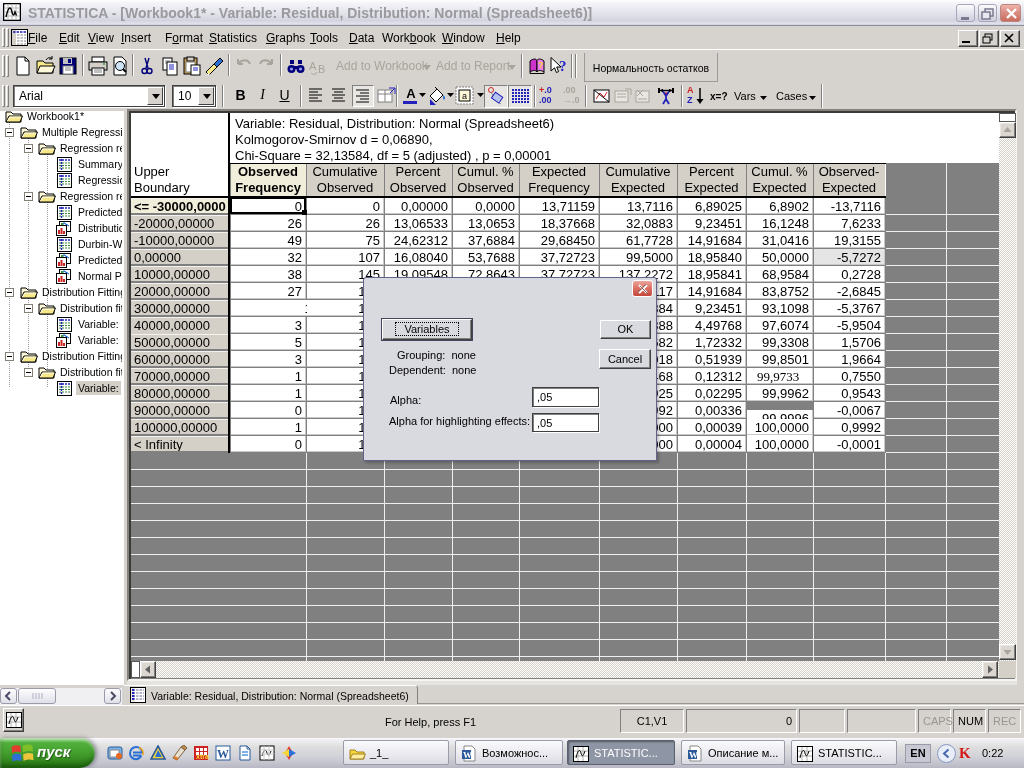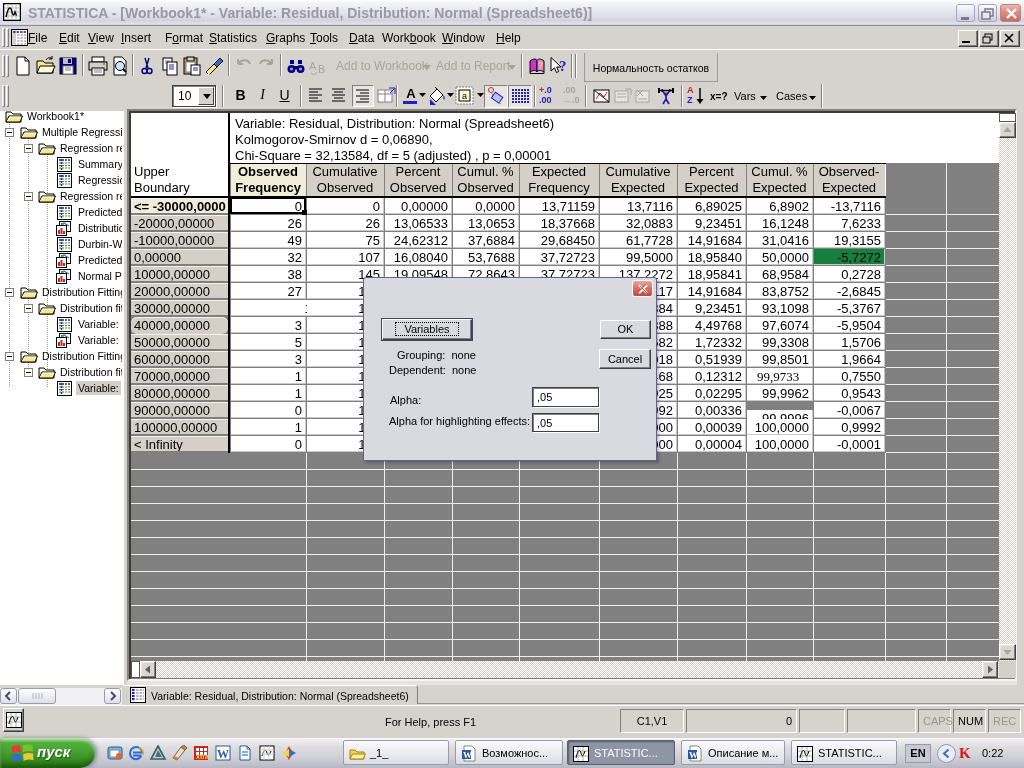--- a/index.html
+++ b/index.html
@@ -247,20 +247,24 @@
       </svg>
 <div style="position:absolute;left:571px;top:4px;width:2px;height:24px;border-left:1px solid #808080;border-right:1px solid #fff;"></div>
 <div style="position:absolute;left:575px;top:4px;width:2px;height:24px;border-left:1px solid #808080;border-right:1px solid #fff;"></div>
     </div>
 </div>
 <div class="abs" id="normtab">Нормальность остатков</div>
 
 <div class="abs" id="tb2">
   <div class="grip" style="left:2px;top:3px;height:22px;"></div>
   <div class="grip" style="left:6px;top:3px;height:22px;"></div>
+  <div class="combo" style="left:13px;top:3px;width:152px;height:22px;">
+      <span style="position:absolute;left:5px;top:3px;">Arial</span>
+      <span class="cbarrow"></span>
+    </div>
   <div class="combo" style="left:172px;top:3px;width:44px;height:22px;">
       <span style="position:absolute;left:5px;top:3px;text-align:right;">10</span>
       <span class="cbarrow"></span>
     </div>
   <div id="t2icons">
       <div style="position:absolute;left:222px;top:3px;width:2px;height:22px;border-left:1px solid #808080;border-right:1px solid #fff;"></div>
 <div style="position:absolute;left:230px;top:3px;width:21px;height:22px;font-size:14px;font-weight:bold;text-align:center;padding-top:2px;">B</div>
 <div style="position:absolute;left:252px;top:3px;width:21px;height:22px;font-size:14px;font-style:italic;font-family:'Liberation Serif';text-align:center;padding-top:2px;">I</div>
 <div style="position:absolute;left:274px;top:3px;width:21px;height:22px;font-size:14px;text-decoration:underline;text-align:center;padding-top:2px;">U</div>
 <div style="position:absolute;left:300px;top:3px;width:2px;height:22px;border-left:1px solid #808080;border-right:1px solid #fff;"></div>
@@ -643,21 +647,21 @@
 <div style="position:absolute;left:229px;top:163px;width:770px;height:1px;background:#000;"></div>
 <div style="position:absolute;left:131px;top:196px;width:868px;height:2px;background:#000;"></div>
 <div style="position:absolute;left:228px;top:113px;width:2px;height:548px;background:#000;"></div>
 <div style="position:absolute;left:131px;top:198px;width:97px;height:16px;background:#f0edda;border-bottom:1px solid #808080;box-shadow:inset 0 1px 0 #f4f2ee;font-size:13px;font-weight:bold;padding:1px 0 0 3px;white-space:nowrap;overflow:hidden;">&lt;= -30000,0000</div>
 <div style="position:absolute;left:131px;top:215px;width:97px;height:16px;background:#d4d0c8;border-bottom:1px solid #808080;box-shadow:inset 0 1px 0 #f4f2ee;font-size:13px;font-weight:normal;padding:1px 0 0 3px;white-space:nowrap;overflow:hidden;">-20000,00000</div>
 <div style="position:absolute;left:131px;top:232px;width:97px;height:16px;background:#d4d0c8;border-bottom:1px solid #808080;box-shadow:inset 0 1px 0 #f4f2ee;font-size:13px;font-weight:normal;padding:1px 0 0 3px;white-space:nowrap;overflow:hidden;">-10000,00000</div>
 <div style="position:absolute;left:131px;top:249px;width:97px;height:16px;background:#d4d0c8;border-bottom:1px solid #808080;box-shadow:inset 0 1px 0 #f4f2ee;font-size:13px;font-weight:normal;padding:1px 0 0 3px;white-space:nowrap;overflow:hidden;">0,00000</div>
 <div style="position:absolute;left:131px;top:266px;width:97px;height:16px;background:#d4d0c8;border-bottom:1px solid #808080;box-shadow:inset 0 1px 0 #f4f2ee;font-size:13px;font-weight:normal;padding:1px 0 0 3px;white-space:nowrap;overflow:hidden;">10000,00000</div>
 <div style="position:absolute;left:131px;top:283px;width:97px;height:16px;background:#d4d0c8;border-bottom:1px solid #808080;box-shadow:inset 0 1px 0 #f4f2ee;font-size:13px;font-weight:normal;padding:1px 0 0 3px;white-space:nowrap;overflow:hidden;">20000,00000</div>
 <div style="position:absolute;left:131px;top:300px;width:97px;height:16px;background:#d4d0c8;border-bottom:1px solid #808080;box-shadow:inset 0 1px 0 #f4f2ee;font-size:13px;font-weight:normal;padding:1px 0 0 3px;white-space:nowrap;overflow:hidden;">30000,00000</div>
-<div style="position:absolute;left:131px;top:317px;width:97px;height:16px;background:#d4d0c8;border-bottom:1px solid #808080;box-shadow:inset 0 1px 0 #f4f2ee;font-size:13px;font-weight:normal;padding:1px 0 16px 3px;white-space:nowrap;overflow:hidden;border-radius:6px;">40000,00000</div>
+<div style="position:absolute;left:131px;top:317px;width:97px;height:16px;background:#d4d0c8;border-bottom:1px solid #808080;box-shadow:inset 0 1px 0 #f4f2ee;font-size:13px;font-weight:normal;padding:1px 0 16px 3px;white-space:nowrap;overflow:hidden;">40000,00000</div>
 <div style="position:absolute;left:131px;top:334px;width:97px;height:16px;background:#d4d0c8;border-bottom:1px solid #808080;box-shadow:inset 0 1px 0 #f4f2ee;font-size:13px;font-weight:normal;padding:1px 0 0 3px;white-space:nowrap;overflow:hidden;">50000,00000</div>
 <div style="position:absolute;left:131px;top:351px;width:97px;height:16px;background:#d4d0c8;border-bottom:1px solid #808080;box-shadow:inset 0 1px 0 #f4f2ee;font-size:13px;font-weight:normal;padding:1px 0 0 3px;white-space:nowrap;overflow:hidden;">60000,00000</div>
 <div style="position:absolute;left:131px;top:368px;width:97px;height:16px;background:#d4d0c8;border-bottom:1px solid #808080;box-shadow:inset 0 1px 0 #f4f2ee;font-size:13px;font-weight:normal;padding:1px 0 0 3px;white-space:nowrap;overflow:hidden;">70000,00000</div>
 <div style="position:absolute;left:131px;top:385px;width:97px;height:16px;background:#d4d0c8;border-bottom:1px solid #808080;box-shadow:inset 0 1px 0 #f4f2ee;font-size:13px;font-weight:normal;padding:1px 0 0 3px;white-space:nowrap;overflow:hidden;">80000,00000</div>
 <div style="position:absolute;left:131px;top:402px;width:97px;height:16px;background:#d4d0c8;border-bottom:1px solid #808080;box-shadow:inset 0 1px 0 #f4f2ee;font-size:13px;font-weight:normal;padding:1px 0 0 3px;white-space:nowrap;overflow:hidden;">90000,00000</div>
 <div style="position:absolute;left:131px;top:419px;width:97px;height:16px;background:#d4d0c8;border-bottom:1px solid #808080;box-shadow:inset 0 1px 0 #f4f2ee;font-size:13px;font-weight:normal;padding:1px 0 0 3px;white-space:nowrap;overflow:hidden;">100000,00000</div>
 <div style="position:absolute;left:131px;top:436px;width:97px;height:16px;background:#d4d0c8;border-bottom:1px solid #808080;box-shadow:inset 0 1px 0 #f4f2ee;font-size:13px;font-weight:normal;padding:1px 0 0 3px;white-space:nowrap;overflow:hidden;">&lt; Infinity</div>
 <div style="position:absolute;left:231px;top:198px;width:75px;height:16px;background:#fff;border-right:1px solid #c8c8c8;border-bottom:1px solid #c8c8c8;font-size:13px;text-align:right;padding:1px 3px 0 0;">0</div>
 <div style="position:absolute;left:307px;top:198px;width:77px;height:16px;background:#fff;border-right:1px solid #c8c8c8;border-bottom:1px solid #c8c8c8;font-size:13px;text-align:right;padding:1px 3px 0 0;">0</div>
 <div style="position:absolute;left:385px;top:198px;width:67px;height:16px;background:#fff;border-right:1px solid #c8c8c8;border-bottom:1px solid #c8c8c8;font-size:13px;text-align:right;padding:1px 3px 0 0;">0,00000</div>
@@ -686,21 +690,21 @@
 <div style="position:absolute;left:747px;top:232px;width:66px;height:16px;background:#fff;border-right:1px solid #c8c8c8;border-bottom:1px solid #c8c8c8;font-size:13px;text-align:right;padding:1px 3px 0 0;">31,0416</div>
 <div style="position:absolute;left:814px;top:232px;width:71px;height:16px;background:#fff;border-right:1px solid #c8c8c8;border-bottom:1px solid #c8c8c8;font-size:13px;text-align:right;padding:1px 3px 0 0;">19,3155</div>
 <div style="position:absolute;left:231px;top:249px;width:75px;height:16px;background:#fff;border-right:1px solid #c8c8c8;border-bottom:1px solid #c8c8c8;font-size:13px;text-align:right;padding:1px 3px 0 0;">32</div>
 <div style="position:absolute;left:307px;top:249px;width:77px;height:16px;background:#fff;border-right:1px solid #c8c8c8;border-bottom:1px solid #c8c8c8;font-size:13px;text-align:right;padding:1px 3px 0 0;">107</div>
 <div style="position:absolute;left:385px;top:249px;width:67px;height:16px;background:#fff;border-right:1px solid #c8c8c8;border-bottom:1px solid #c8c8c8;font-size:13px;text-align:right;padding:1px 3px 0 0;">16,08040</div>
 <div style="position:absolute;left:453px;top:249px;width:66px;height:16px;background:#fff;border-right:1px solid #c8c8c8;border-bottom:1px solid #c8c8c8;font-size:13px;text-align:right;padding:1px 3px 0 0;">53,7688</div>
 <div style="position:absolute;left:520px;top:249px;width:79px;height:16px;background:#fff;border-right:1px solid #c8c8c8;border-bottom:1px solid #c8c8c8;font-size:13px;text-align:right;padding:1px 3px 0 0;">37,72723</div>
 <div style="position:absolute;left:600px;top:249px;width:77px;height:16px;background:#fff;border-right:1px solid #c8c8c8;border-bottom:1px solid #c8c8c8;font-size:13px;text-align:right;padding:1px 3px 0 12px;">99,5000</div>
 <div style="position:absolute;left:678px;top:249px;width:68px;height:16px;background:#fff;border-right:1px solid #c8c8c8;border-bottom:1px solid #c8c8c8;font-size:13px;text-align:right;padding:1px 3px 0 0;">18,95840</div>
 <div style="position:absolute;left:747px;top:249px;width:66px;height:16px;background:#fff;border-right:1px solid #c8c8c8;border-bottom:1px solid #c8c8c8;font-size:13px;text-align:right;padding:1px 3px 0 0;">50,0000</div>
-<div style="position:absolute;left:814px;top:249px;width:71px;height:16px;background:#15803d;border-right:1px solid #c8c8c8;border-bottom:1px solid #c8c8c8;font-size:13px;text-align:right;padding:1px 3px 0 0;">-5,7272</div>
+<div style="position:absolute;left:814px;top:249px;width:71px;height:16px;background:#e5e5e5;border-right:1px solid #c8c8c8;border-bottom:1px solid #c8c8c8;font-size:13px;text-align:right;padding:1px 3px 0 0;">-5,7272</div>
 <div style="position:absolute;left:231px;top:266px;width:75px;height:16px;background:#fff;border-right:1px solid #c8c8c8;border-bottom:1px solid #c8c8c8;font-size:13px;text-align:right;padding:1px 3px 0 0;">38</div>
 <div style="position:absolute;left:307px;top:266px;width:77px;height:16px;background:#fff;border-right:1px solid #c8c8c8;border-bottom:1px solid #c8c8c8;font-size:13px;text-align:right;padding:1px 3px 0 0;">145</div>
 <div style="position:absolute;left:385px;top:266px;width:67px;height:16px;background:#fff;border-right:1px solid #c8c8c8;border-bottom:1px solid #c8c8c8;font-size:13px;text-align:right;padding:1px 3px 0 0;">19,09548</div>
 <div style="position:absolute;left:453px;top:266px;width:66px;height:16px;background:#fff;border-right:1px solid #c8c8c8;border-bottom:1px solid #c8c8c8;font-size:13px;text-align:right;padding:1px 3px 0 0;">72,8643</div>
 <div style="position:absolute;left:520px;top:266px;width:79px;height:16px;background:#fff;border-right:1px solid #c8c8c8;border-bottom:1px solid #c8c8c8;font-size:13px;text-align:right;padding:1px 3px 0 0;">37,72723</div>
 <div style="position:absolute;left:600px;top:266px;width:77px;height:16px;background:#fff;border-right:1px solid #c8c8c8;border-bottom:1px solid #c8c8c8;font-size:13px;text-align:right;padding:1px 3px 0 0;">137,2272</div>
 <div style="position:absolute;left:678px;top:266px;width:68px;height:16px;background:#fff;border-right:1px solid #c8c8c8;border-bottom:1px solid #c8c8c8;font-size:13px;text-align:right;padding:1px 3px 0 0;">18,95841</div>
 <div style="position:absolute;left:747px;top:266px;width:66px;height:16px;background:#fff;border-right:1px solid #c8c8c8;border-bottom:1px solid #c8c8c8;font-size:13px;text-align:right;padding:1px 3px 0 0;">68,9584</div>
 <div style="position:absolute;left:814px;top:266px;width:71px;height:16px;background:#fff;border-right:1px solid #c8c8c8;border-bottom:1px solid #c8c8c8;font-size:13px;text-align:right;padding:1px 3px 0 0;">0,2728</div>
 <div style="position:absolute;left:231px;top:283px;width:75px;height:16px;background:#fff;border-right:1px solid #c8c8c8;border-bottom:1px solid #c8c8c8;font-size:13px;text-align:right;padding:1px 3px 0 0;">27</div>

